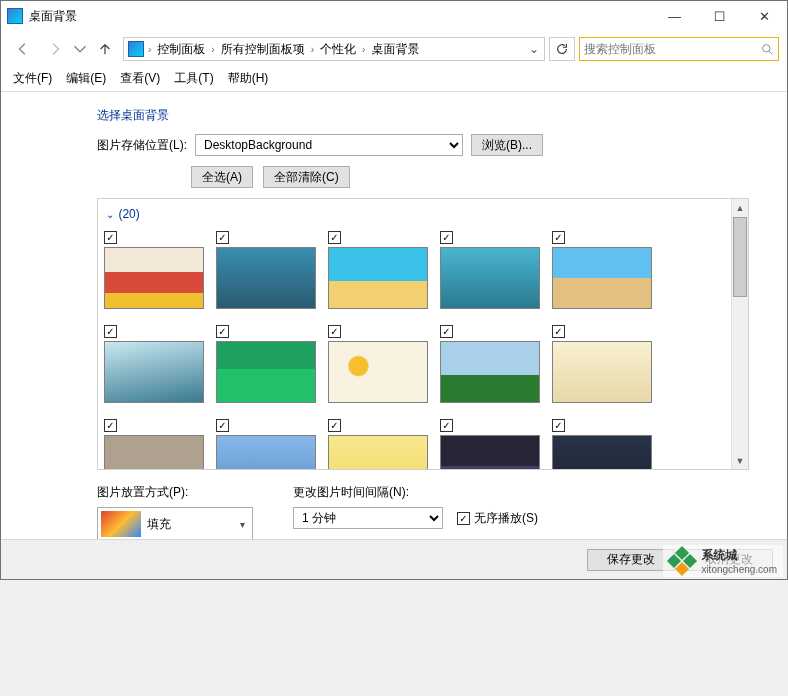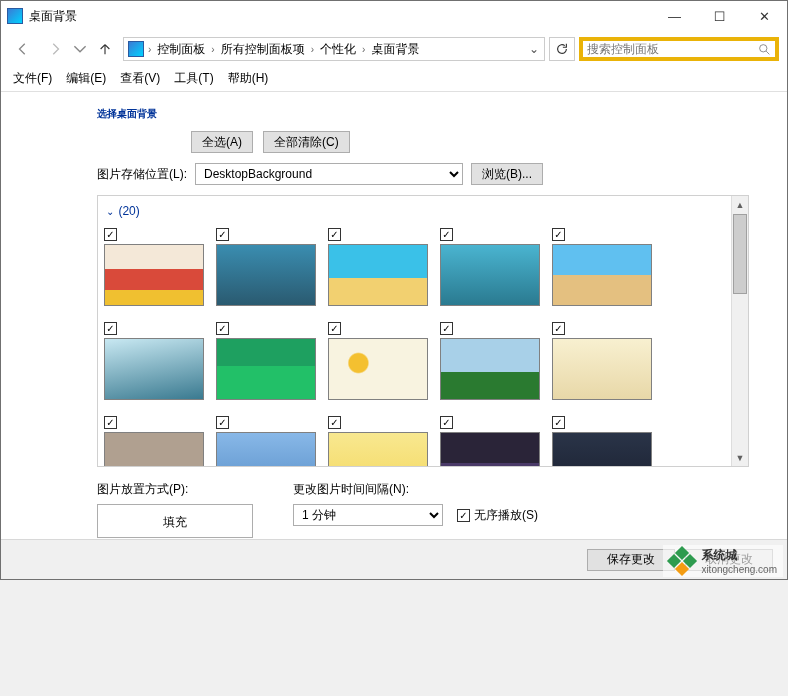--- a/index.html
+++ b/index.html
@@ -24,44 +24,44 @@
   .nav-arrow svg{width:14px;height:14px;}
   .breadcrumb {
     flex:1; height:24px; border:1px solid #ccc; display:flex; align-items:center;
     font-size:12px; padding:0 2px; gap:2px; min-width:0; background:#fff;
   }
   .bc-icon{width:16px;height:16px;background:linear-gradient(135deg,#3a7bd5,#00d2ff);margin:0 2px;border:1px solid #2a5aa0;}
   .bc-item{padding:2px 4px;white-space:nowrap;}
   .bc-sep{color:#666;font-size:10px;}
   .bc-drop{width:16px;text-align:center;color:#555;}
   .refresh-btn{width:26px;height:24px;border:1px solid #ccc;display:flex;align-items:center;justify-content:center;}
-  .search-box{width:200px;height:24px;border:4px solid #eab308;display:flex;align-items:center;padding:8px 4px;color:#777;font-size:12px;gap:4px;}
+  .search-box{width:200px;height:24px;border:1px solid #eab308;display:flex;align-items:center;padding:8px 4px;color:#777;font-size:12px;gap:4px;}
   .menu-row{height:22px;display:flex;align-items:center;padding:0 6px;font-size:12px;gap:2px;}
   .menu-item{padding:2px 6px;}
   .divider{height:1px;background:#e0e0e0;margin:2px 0;}
   .content{position:absolute;top:92px;left:0;right:0;bottom:40px;padding:14px 38px 0 96px;}
-  h2.page-title{color:#003399;font-size:10px;font-weight:bold;margin:0 0 10px 0;}
+  h2.page-title{color:#003399;font-size:12px;font-weight:normal;margin:0 0 10px 0;}
   .desc{font-size:12px;margin-bottom:18px;}
   .row{display:flex;align-items:center;font-size:12px;gap:8px;margin-bottom:10px;}
   select.loc{height:22px;width:268px;font-size:12px;border:1px solid #adadad;background:#fff;padding:0 4px;}
   .btn{height:22px;border:1px solid #adadad;background:#e1e1e1;font-size:12px;padding:0 10px;display:inline-flex;align-items:center;}
   .gallery-wrap{border:1px solid #d0d0d0;height:272px;display:flex;margin-top:4px;}
   .gallery{flex:1;overflow:hidden;padding:6px 6px 0 6px;}
   .group-header{display:flex;align-items:center;color:#003399;font-size:12px;padding:2px 0 6px 2px;gap:4px;}
   .group-header .chev{font-size:10px;}
   .thumbs{display:flex;flex-wrap:wrap;gap:12px 12px;}
   .thumb-cell{width:100px;}
   .chk{width:13px;height:13px;border:1px solid #333;display:inline-flex;align-items:center;justify-content:center;font-size:10px;background:#fff;}
   .thumb{width:100px;height:62px;margin-top:2px;border:1px solid #808080;background:#ddd;}
   .scrollbar{width:17px;background:#f0f0f0;border-left:1px solid #ddd;display:flex;flex-direction:column;}
   .sb-btn{height:17px;background:#f0f0f0;display:flex;align-items:center;justify-content:center;font-size:9px;color:#606060;}
   .sb-thumb{height:80px;background:#cdcdcd;border:1px solid #a0a0a0;margin:1px;}
   .sb-track{flex:1;}
   .bottom-opts{display:flex;gap:40px;margin-top:14px;font-size:12px;}
-  .fit-select{display:flex;align-items:center;border:1px solid #adadad;height:34px;width:156px;padding:3px;background:#fff;gap:6px;flex-direction:column;}
+  .fit-select{display:flex;align-items:center;border:1px solid #adadad;height:34px;width:156px;padding:3px;background:#fff;gap:6px;}
   .fit-thumb{width:40px;height:26px;background:linear-gradient(135deg,#d43,#fb3,#38f);}
   .fit-drop{margin-left:auto;padding-right:4px;color:#555;font-size:10px;}
   select.interval{height:22px;width:150px;font-size:12px;border:1px solid #adadad;background:#fff;padding:0 4px;}
   .footer{position:absolute;bottom:0;left:0;right:0;height:40px;background:#f0f0f0;border-top:1px solid #d8d8d8;display:flex;align-items:center;justify-content:flex-end;padding:0 14px;gap:10px;}
   .footer .btn{width:88px;justify-content:center;}
   .watermark{position:absolute;right:4px;bottom:2px;display:flex;align-items:center;gap:6px;color:#666;font-size:12px;background:rgba(255,255,255,0.6);padding:2px 6px;}
   .wm-logo{width:26px;height:26px;position:relative;}
   .wm-d{position:absolute;width:10px;height:10px;transform:rotate(45deg);}
   
   .t1{background:linear-gradient(#f4e8d8 40%,#d94a3a 40%,#d94a3a 75%,#f0c030 75%);}
@@ -158,31 +158,31 @@
     <span class="menu-item">编辑(E)</span>
     <span class="menu-item">查看(V)</span>
     <span class="menu-item">工具(T)</span>
     <span class="menu-item">帮助(H)</span>
   </div>
   <div class="divider"></div>
 
   <div class="content">
     <h2 class="page-title">选择桌面背景</h2>
 
-    <div class="row" style="margin-left:94px;gap:10px;">
-      <button class="btn">全选(A)</button>
-      <button class="btn">全部清除(C)</button>
-    </div>
-
     <div class="row">
       <span>图片存储位置(L):</span>
       <select class="loc">
         <option>DesktopBackground</option>
       </select>
       <button class="btn">浏览(B)...</button>
+    </div>
+
+    <div class="row" style="margin-left:94px;gap:10px;">
+      <button class="btn">全选(A)</button>
+      <button class="btn">全部清除(C)</button>
     </div>
 
     <div class="gallery-wrap">
       <div class="gallery">
         <div class="group-header">
           <span class="chev">⌄</span>
           <span>(20)</span>
         </div>
         <div class="thumbs" id="thumbs">
             <div class="thumb-cell"><span class="chk">✓</span><div class="thumb t1"></div></div>

